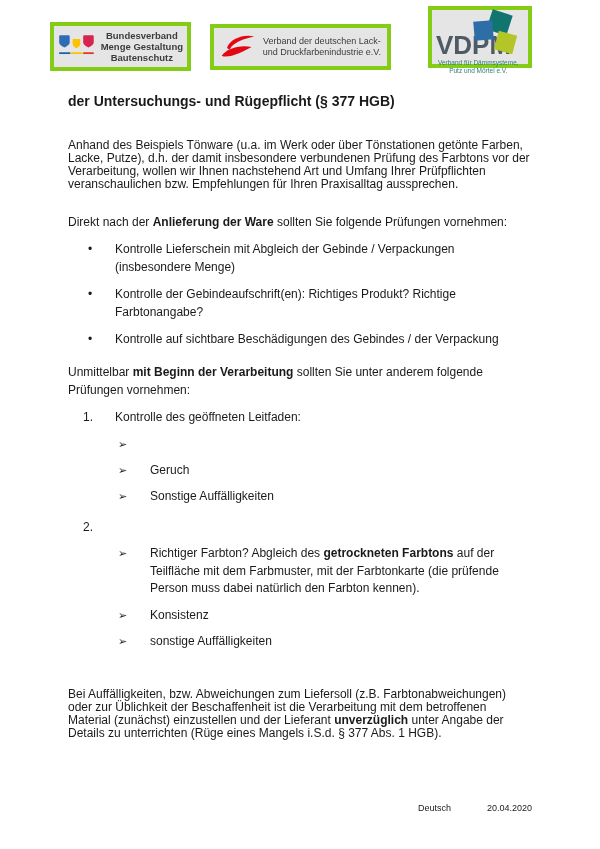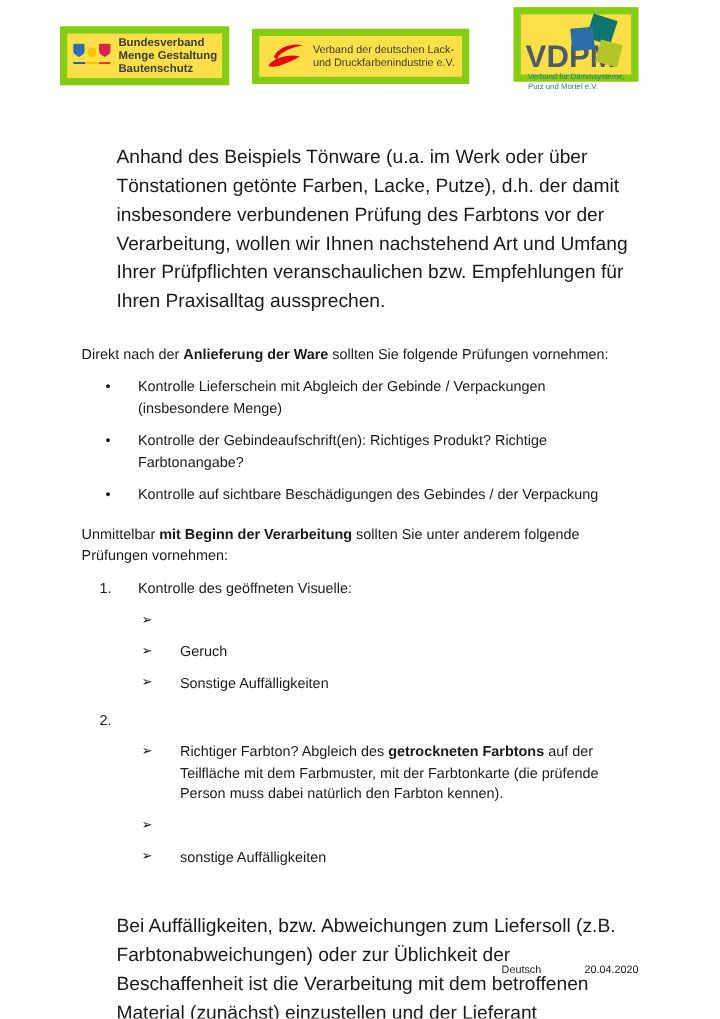--- a/index.html
+++ b/index.html
@@ -5,39 +5,39 @@
   * { margin:0; padding:0; box-sizing:border-box; }
   html,body { background:#ffffff; }
   body {
     width:600px; height:849px;
     font-family:"Liberation Sans", sans-serif;
     color:#1a1a1a;
   }
   .page { position:relative; width:600px; height:849px; background:#ffffff; overflow:hidden; }
 
   
-  .logo-box { position:absolute; background:#fde047; border:6px solid #84cc16; }
+  .logo-box { position:absolute; background:#e5e5e5; border:4px solid #84cc16;text-align:center; }
   .logo-bfgb { left:50px; top:22px; width:141px; height:49px; display:flex; align-items:center; padding:3px 4px; }
   .bfgb-text { font-size:9.5px; font-weight:700; line-height:11px; color:#3c3c3b; margin-left:4px; white-space:nowrap; }
 
   .logo-vdl { left:210px; top:24px; width:181px; height:46px; display:flex; align-items:center; padding:4px 6px; }
   .vdl-text { font-size:9px; line-height:11.5px; color:#3c3c3b; margin-left:6px; white-space:nowrap; }
 
   .logo-vdpm { left:428px; top:6px; width:104px; height:62px; }
   .vdpm-sq { position:absolute; }
   .vdpm-sq.teal { left:57px; top:2px;  width:21px; height:21px; background:#10756e; transform:rotate(18deg);  z-index:1; }
   .vdpm-sq.blue { left:42px; top:11px; width:19px; height:19px; background:#2c6ea5; transform:rotate(-5deg);  z-index:2; }
   .vdpm-sq.lime { left:64px; top:23px; width:19px; height:19px; background:#b4c528; transform:rotate(15deg);  z-index:3; }
   .vdpm-acronym { position:absolute; left:4px; top:22px; font-size:26px; line-height:26px; font-weight:700; color:#4e5a64; }
   .vdpm-subtitle { position:absolute; left:6px; top:49px; font-size:6.5px; line-height:7.5px; color:#2e7d74; }
 
   
   .content { position:absolute; left:68px; top:92px; width:464px; }
   .doc-title { font-size:14px; font-weight:700; line-height:19px; }
-  .para { font-size:16px; line-height:24px; margin-top:28px;margin-left:29px; }
+  .para { font-size:12px; line-height:13px; margin-top:28px; }
   .lead { font-size:12px; line-height:17.4px; }
   .lead b, .para b, .sub-text b { font-weight:700; }
   .lead.delivery { margin-top:23px; }
   .lead.processing { margin-top:16px; }
 
   .row { display:flex; font-size:12px; line-height:17.4px; }
   .bullet-row { margin-top:10px; }
   .bullet-row .marker { margin-left:20px; width:27px; flex:none; }
   .num-row { margin-top:10px; }
   .num-row .num { margin-left:15px; width:32px; flex:none; }
@@ -92,20 +92,21 @@
     <div class="vdpm-acronym">VDPM</div>
     <div class="vdpm-subtitle">
       <div>Verband für Dämmsysteme,</div>
       <div>Putz und Mörtel e.V.</div>
     </div>
   </div>
 
   <div class="content">
 
     <div class="doc-title">
+      <div>der Untersuchungs- und Rügepflicht (§ 377 HGB)</div>
     </div>
 
     <p class="para">Anhand des Beispiels Tönware (u.a. im Werk oder über Tönstationen getönte Farben, Lacke, Putze), d.h. der damit insbesondere verbundenen Prüfung des Farbtons vor der Verarbeitung, wollen wir Ihnen nachstehend Art und Umfang Ihrer Prüfpflichten veranschaulichen bzw. Empfehlungen für Ihren Praxisalltag aussprechen.</p>
 
     <p class="lead delivery"><span>Direkt nach der </span><b>Anlieferung der Ware</b><span> sollten Sie folgende Prüfungen vornehmen:</span></p>
 
     <div class="list-delivery">
       <div class="row bullet-row">
         <span class="marker">•</span>
         <div class="txt">Kontrolle Lieferschein mit Abgleich der Gebinde / Verpackungen (insbesondere Menge)</div>
@@ -119,21 +120,21 @@
         <div class="txt">Kontrolle auf sichtbare Beschädigungen des Gebindes / der Verpackung</div>
       </div>
     </div>
 
     <p class="lead processing"><span>Unmittelbar </span><b>mit Beginn der Verarbeitung</b><span> sollten Sie unter anderem folgende Prüfungen vornehmen:</span></p>
 
     <div>
 
       <div class="row num-row">
         <span class="num">1.</span>
-        <div class="txt">Kontrolle des geöffneten Visuelle:</div>
+        <div class="txt">Kontrolle des geöffneten Leitfaden:</div>
       </div>
       <div class="row arrow-row">
         <span class="marker">➢</span>
       </div>
       <div class="row arrow-row">
         <span class="marker">➢</span>
         <div class="txt sub-text"><span>Geruch</span><b></b><span></span></div>
       </div>
       <div class="row arrow-row">
         <span class="marker">➢</span>
@@ -142,20 +143,21 @@
 
       <div class="row num-row second">
         <span class="num">2.</span>
       </div>
       <div class="row arrow-row">
         <span class="marker">➢</span>
         <div class="txt sub-text"><span>Richtiger Farbton? Abgleich des </span><b>getrockneten Farbtons</b><span> auf der Teilfläche mit dem Farbmuster, mit der Farbtonkarte (die prüfende Person muss dabei natürlich den Farbton kennen).</span></div>
       </div>
       <div class="row arrow-row">
         <span class="marker">➢</span>
+        <div class="txt sub-text"><span>Konsistenz</span><b></b><span></span></div>
       </div>
       <div class="row arrow-row">
         <span class="marker">➢</span>
         <div class="txt sub-text"><span>sonstige Auffälligkeiten</span><b></b><span></span></div>
       </div>
 
     </div>
 
     <p class="para closing"><span>Bei Auffälligkeiten, bzw. Abweichungen zum Liefersoll (z.B. Farbtonabweichungen) oder zur Üblichkeit der Beschaffenheit ist die Verarbeitung mit dem betroffenen Material (zunächst) einzustellen und der Lieferant </span><b>unverzüglich</b><span> unter Angabe der Details zu unterrichten (Rüge eines Mangels i.S.d. § 377 Abs. 1 HGB).</span></p>
 

